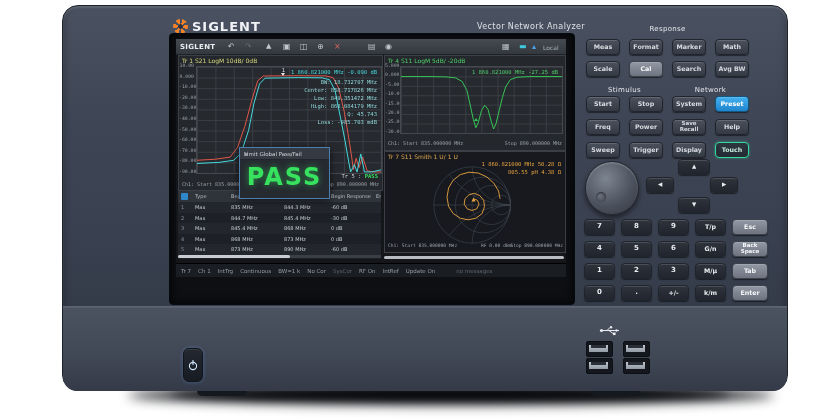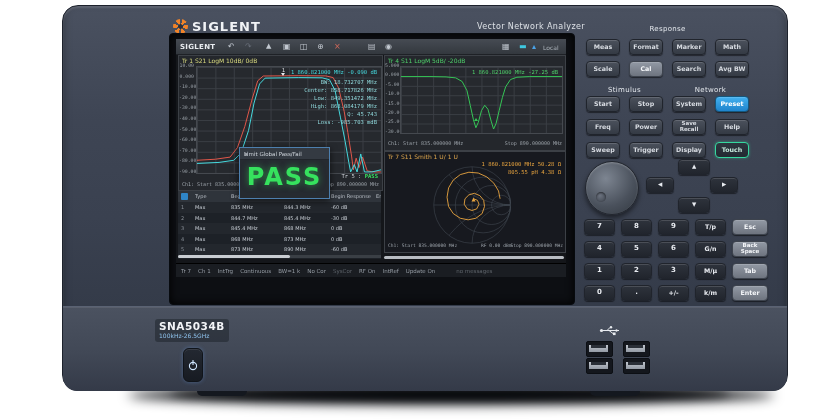--- a/index.html
+++ b/index.html
@@ -343,24 +343,20 @@
     <div class="btn dark" style="left:521px;top:279px;width:31px;height:16px;font-size:7px;">0</div>
     <div class="btn dark" style="left:558px;top:279px;width:31px;height:16px;font-size:7px;">.</div>
     <div class="btn dark" style="left:595px;top:279px;width:31px;height:16px;">+/-</div>
     <div class="btn dark" style="left:632px;top:279px;width:31px;height:16px;">k/m</div>
     <div class="btn light" style="left:669px;top:213px;width:36px;height:16px;">Esc</div>
     <div class="btn light" style="left:669px;top:235px;width:36px;height:16px;font-size:5.5px;">Back Space</div>
     <div class="btn light" style="left:669px;top:257px;width:36px;height:16px;">Tab</div>
     <div class="btn light" style="left:669px;top:279px;width:36px;height:16px;">Enter</div>
 
     <div class="abs frontpanel">
-      <div class="model" style="left:92px;top:12px;">
-        <div class="m1">SNA5034B</div>
-        <div class="m2">100kHz-26.5GHz</div>
-      </div>
       <div class="pwr" style="left:120px;top:41px;">
         <svg width="10" height="12" viewBox="0 0 10 12">
           <circle cx="5" cy="7" r="3.6" fill="none" stroke="#cfe6ff" stroke-width="1.1"></circle>
           <line x1="5" y1="1" x2="5" y2="6" stroke="#cfe6ff" stroke-width="1.1"></line>
         </svg>
       </div>
 
       <svg style="position:absolute;left:536px;top:18px;" width="24" height="11" viewBox="0 0 24 11">
         <g stroke="#e8ebef" stroke-width="1" fill="#e8ebef">
           <circle cx="2.5" cy="5.5" r="1.6" stroke="none"></circle>

